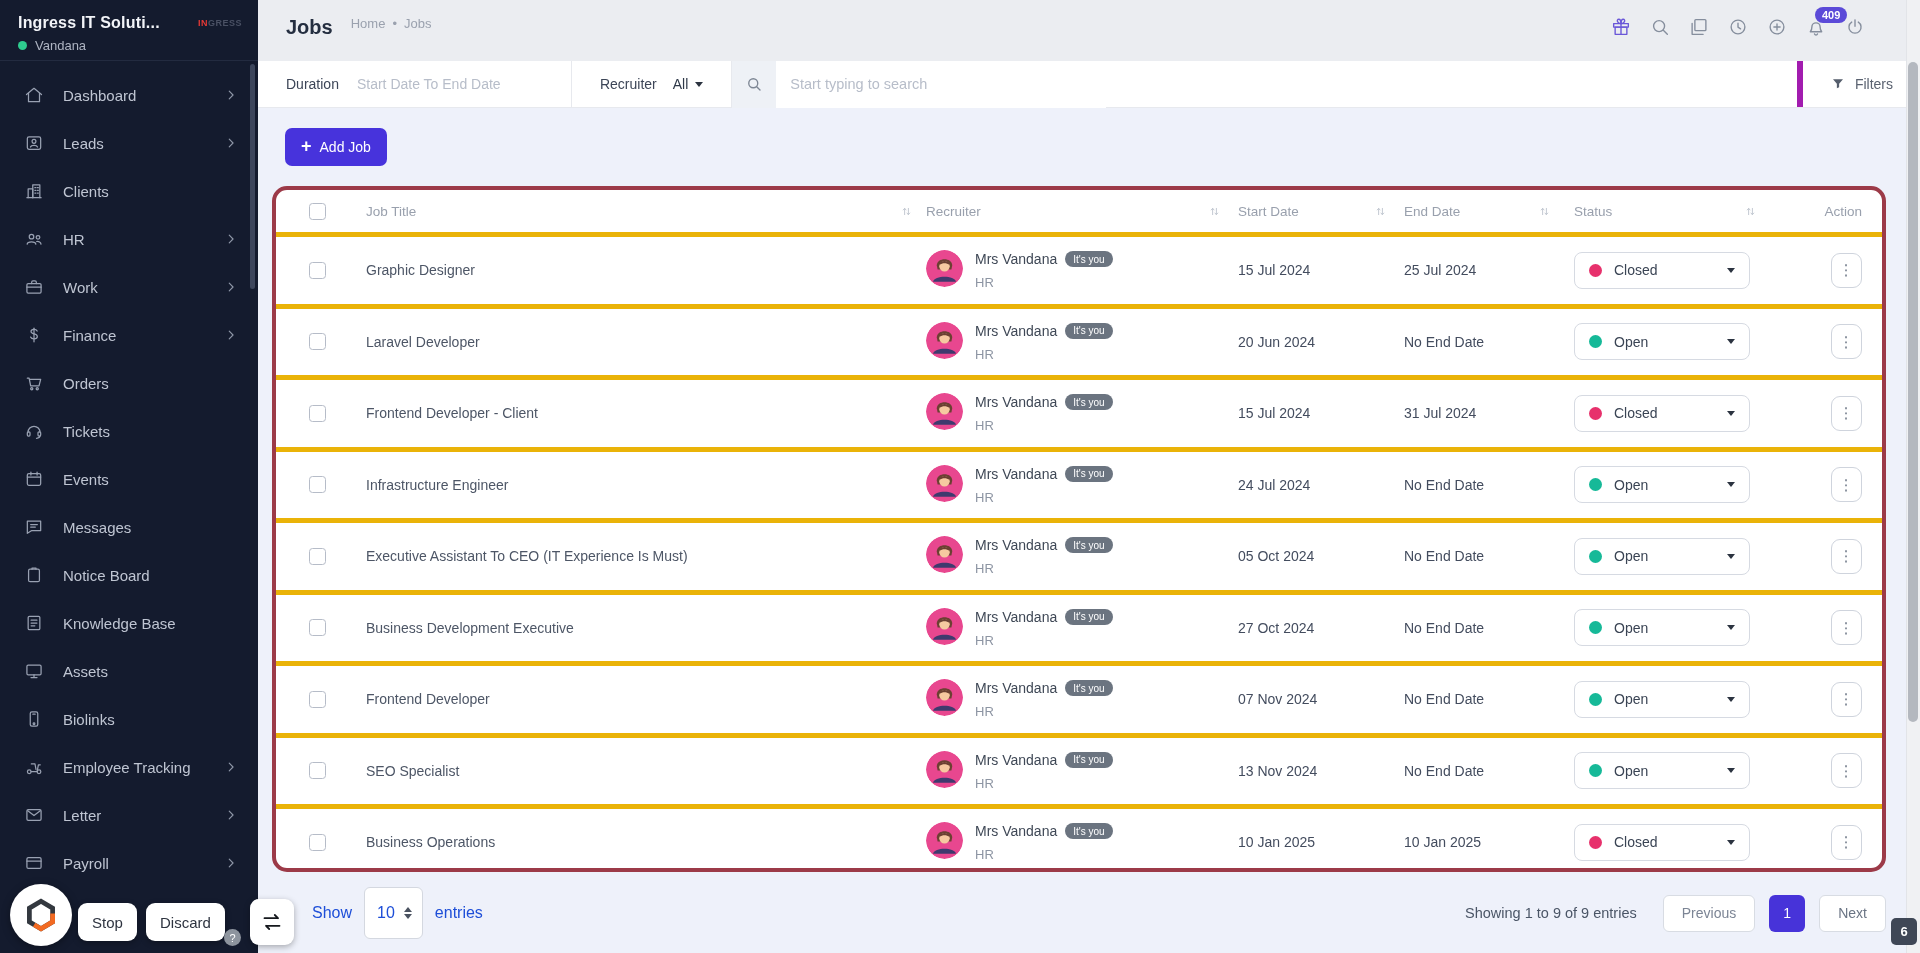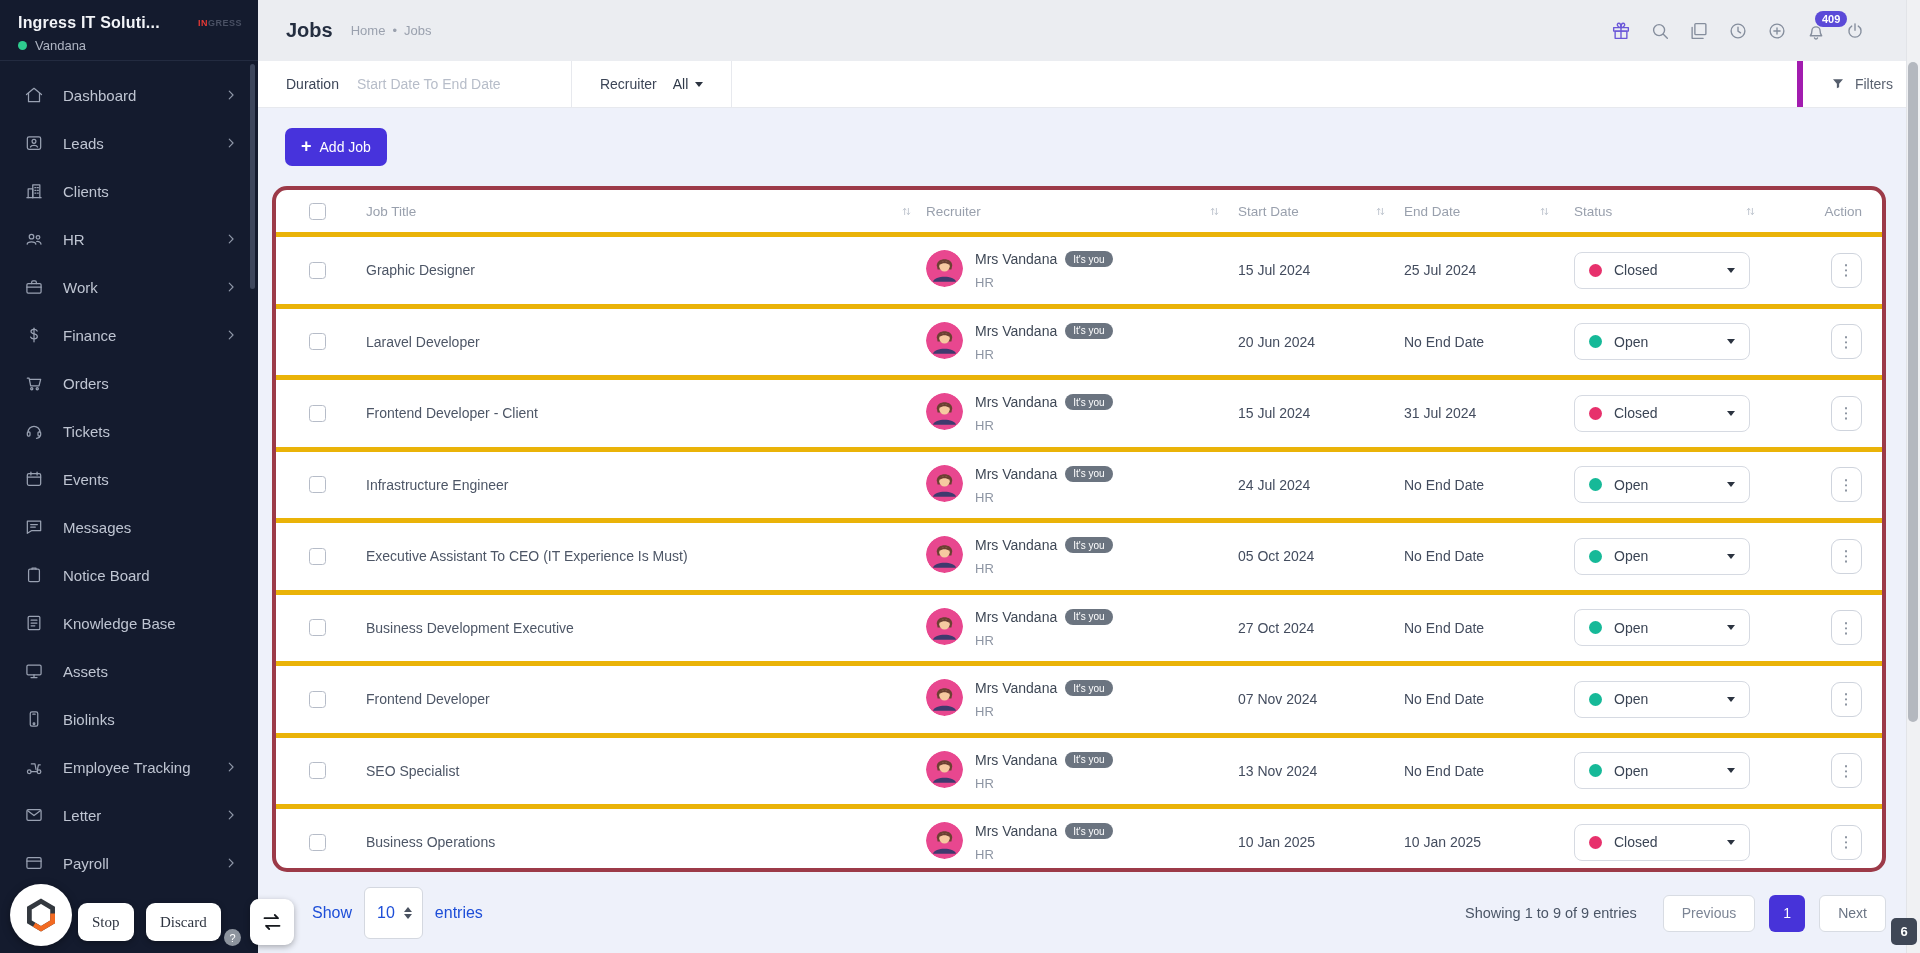--- a/index.html
+++ b/index.html
@@ -19,21 +19,21 @@
   .nav-item { display:flex; align-items:center; height:48px; padding:0 20px 0 24px; cursor:pointer; }
   .nav-item .ic { width:20px; height:20px; color:#99a1b2; flex:none; display:flex; }
   .nav-item .ic svg { width:20px; height:20px; }
   .nav-item .lbl { margin-left:19px; font-size:15px; color:#bfc5d2; flex:1; white-space:nowrap; }
   .nav-item .chev { width:14px; height:14px; color:#8f97a8; display:flex; }
   .nav-item .chev svg { width:14px; height:14px; }
   .side-scroll { position:absolute; left:250px; top:64px; width:5px; height:225px; background:#3d465c; border-radius:3px; }
 
   
   .main { flex:1; display:flex; flex-direction:column; height:953px; position:relative; }
-  .topband { height:61px; background:#ebedf1; display:flex; align-items:center; padding:10px 28px; flex:none; }
+  .topband { height:61px; background:#ebedf1; display:flex; align-items:flex-start; padding:16px 28px; flex:none; }
   .page-title { font-size:20px; font-weight:bold; color:#242e40; }
   .crumbs { margin-left:18px; font-size:13px; color:#9aa1ae; display:flex; gap:7px; align-items:center; }
   .tb-icons { margin-left:auto; display:flex; align-items:center; gap:17px; padding-right:26px; }
   .tb-icon { width:22px; height:22px; color:#858e9d; position:relative; display:flex; cursor:pointer; }
   .tb-icon svg { width:22px; height:22px; }
   .tb-icon.accent { color:#6a57d8; }
   .tb-badge { position:absolute; top:-9px; left:10px; background:#5b4ad8; color:#fff; font-size:11px; font-weight:bold; border-radius:8px; padding:2px 7px; line-height:1.1; }
 
   .filterbar { height:47px; background:#fff; border-bottom:1px solid #e7e9ee; display:flex; align-items:center; flex:none; }
   .f-sec { display:flex; align-items:center; height:100%; }
@@ -95,21 +95,21 @@
   .spin .up { border-bottom:5px solid #4a5260; }
   .spin .dn { border-top:5px solid #4a5260; }
   .pag-group { margin-left:auto; display:flex; align-items:center; gap:14px; }
   .pag-summary { font-size:14.5px; color:#4a5566; margin-right:12px; }
   .pag-btn { height:37px; border:1px solid #d8dce3; border-radius:6px; background:#fff; padding:0 18px; font-size:14px; font-family:inherit; color:#7c8595; display:flex; align-items:center; cursor:pointer; }
   .pag-btn.next { color:#6a7484; }
   .pag-page { height:37px; width:36px; border-radius:6px; background:#4733d9; color:#fff; font-size:14px; display:flex; align-items:center; justify-content:center; cursor:pointer; }
 
   
   .ov-logo { position:absolute; left:10px; top:884px; width:62px; height:62px; border-radius:50%; background:#fff; box-shadow:0 2px 8px rgba(0,0,0,.35); display:flex; align-items:center; justify-content:center; z-index:20; }
-  .ov-btn { position:absolute; top:903px; height:38px; background:#fff; border:none; border-radius:9px; box-shadow:0 2px 6px rgba(0,0,0,.3); font-size:15px; font-family:Liberation Serif, serif; color:#2e3440; padding:0 14px; cursor:pointer; z-index:20; }
+  .ov-btn { position:absolute; top:903px; height:38px; background:#fff; border:none; border-radius:9px; box-shadow:0 2px 6px rgba(0,0,0,.3); font-size:15px; font-family:Liberation Sans, sans-serif; color:#2e3440; padding:0 14px; cursor:pointer; z-index:20; }
   .ov-stop { left:78px; }
   .ov-discard { left:146px; }
   .ov-help { position:absolute; left:224px; top:929px; width:17px; height:17px; border-radius:50%; background:#8d949e; color:#fff; font-size:11px; display:flex; align-items:center; justify-content:center; z-index:21; }
   .ov-swap { position:absolute; left:250px; top:899px; width:44px; height:46px; background:#fff; border-radius:9px; box-shadow:0 2px 6px rgba(0,0,0,.3); display:flex; align-items:center; justify-content:center; color:#15181d; cursor:pointer; z-index:20; }
   .ov-swap svg { width:24px; height:24px; }
   .corner-badge { position:absolute; left:1891px; top:918px; width:26px; height:27px; background:#3f4756; border-radius:5px; color:#fff; font-size:13px; font-weight:bold; display:flex; align-items:center; justify-content:center; z-index:20; }
   .page-scroll { position:absolute; right:0; top:0; width:14px; height:953px; background:#f0f1f3; border-left:1px solid #e2e4e8; z-index:15; }
   .page-thumb { position:absolute; right:2px; top:62px; width:10px; height:660px; background:#b4b8bf; border-radius:5px; }
 </style>
 </head>
@@ -404,20 +404,31 @@
       </div>
       <div class="v-div"></div>
       <div class="f-sec f-recruiter">
         <span class="f-label">Recruiter</span>
         <span class="f-all">
           <span>All</span>
           <span class="caret"></span>
         </span>
       </div>
       <div class="v-div"></div>
+      <div class="f-sec f-search">
+        <div class="search-box">
+          <span class="search-ic">
+              <svg viewBox="0 0 24 24" fill="none" stroke="currentColor" stroke-width="1.8" stroke-linecap="round">
+                <circle cx="11" cy="11" r="6"></circle>
+                <path d="M15.6 15.6 20 20"></path>
+              </svg>
+            </span>
+          <input type="text" placeholder="Start typing to search" style="">
+        </div>
+      </div>
       <div class="f-sec f-filters">
         <span class="fi">
             <svg viewBox="0 0 24 24" fill="none">
               <path d="M4.5 5h15l-5.8 6.7v5.2l-3.4 1.6v-6.8z" fill="currentColor"></path>
             </svg>
           </span>
         <span>Filters</span>
       </div>
     </div>
 

